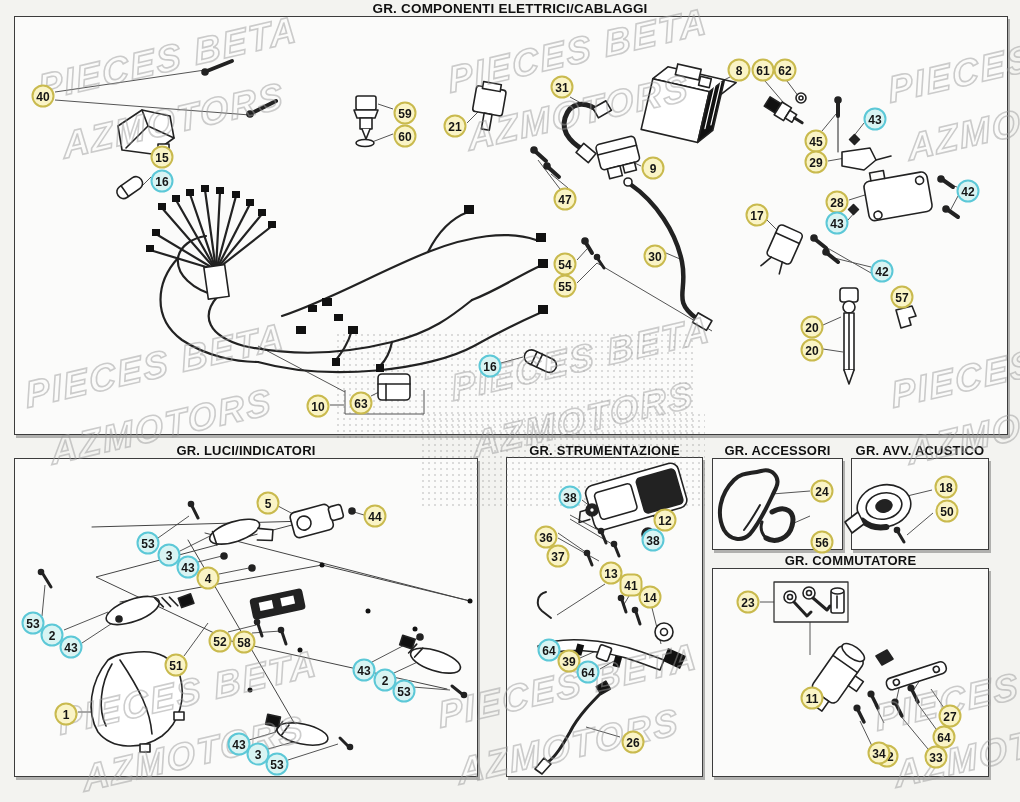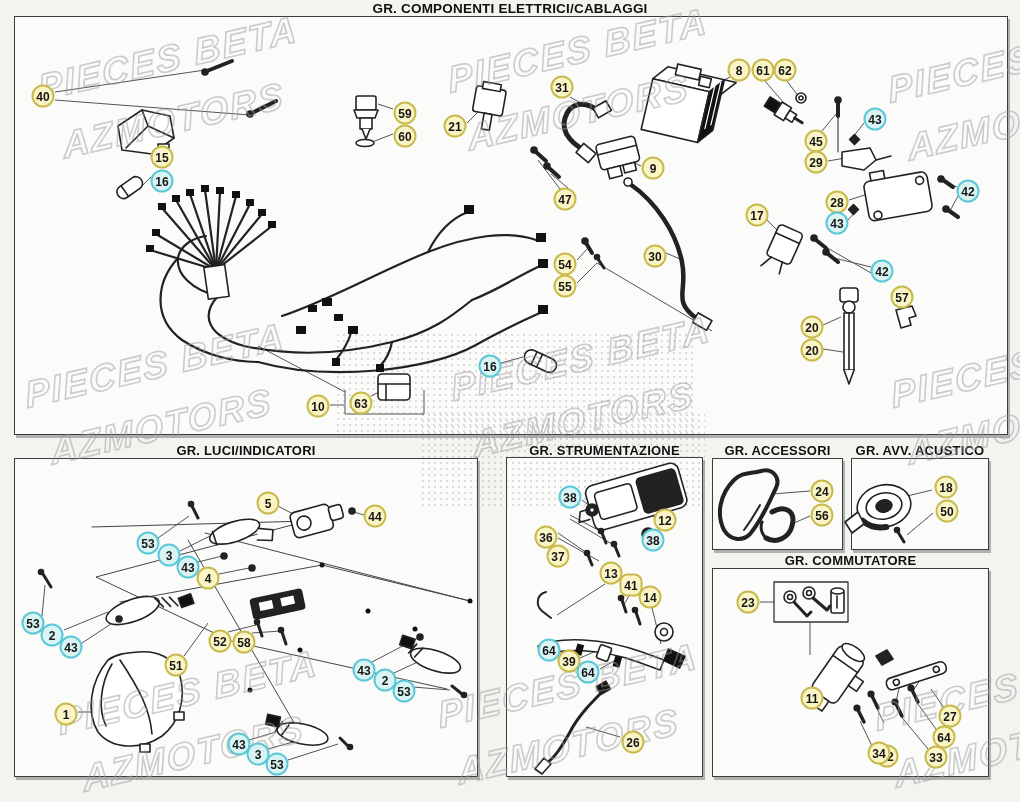--- a/index.html
+++ b/index.html
@@ -560,21 +560,21 @@
       <div class="co yellow" style="left: 665px; top: 520px;">12</div>
       <div class="co cyan" style="left: 653px; top: 540px;">38</div>
       <div class="co yellow" style="left: 611px; top: 573px;">13</div>
       <div class="co yellow" style="left: 631px; top: 585px; border-radius: 8px;">41</div>
       <div class="co yellow" style="left: 650px; top: 597px;">14</div>
       <div class="co cyan" style="left: 549px; top: 650px;">64</div>
       <div class="co yellow" style="left: 569px; top: 661px;">39</div>
       <div class="co cyan" style="left: 588px; top: 672px;">64</div>
       <div class="co yellow" style="left: 633px; top: 742px;">26</div>
       <div class="co yellow" style="left: 822px; top: 491px;">24</div>
-      <div class="co yellow" style="left: 822px; top: 515px; text-align: right;">56</div>
+      <div class="co yellow" style="left: 822px; top: 542px; text-align: right;">56</div>
       <div class="co yellow" style="left: 946px; top: 487px;">18</div>
       <div class="co yellow" style="left: 947px; top: 511px;">50</div>
       <div class="co yellow" style="left: 748px; top: 602px;">23</div>
       <div class="co yellow" style="left: 812px; top: 668px; margin-top: 30px;">11</div>
       <div class="co yellow" style="left: 950px; top: 716px;">27</div>
       <div class="co yellow" style="left: 887px; top: 756px;">32</div>
       <div class="co yellow" style="left: 944px; top: 737px;">64</div>
       <div class="co yellow" style="left: 879px; top: 753px;">34</div>
       <div class="co yellow" style="left: 936px; top: 757px;">33</div>
     </div>

